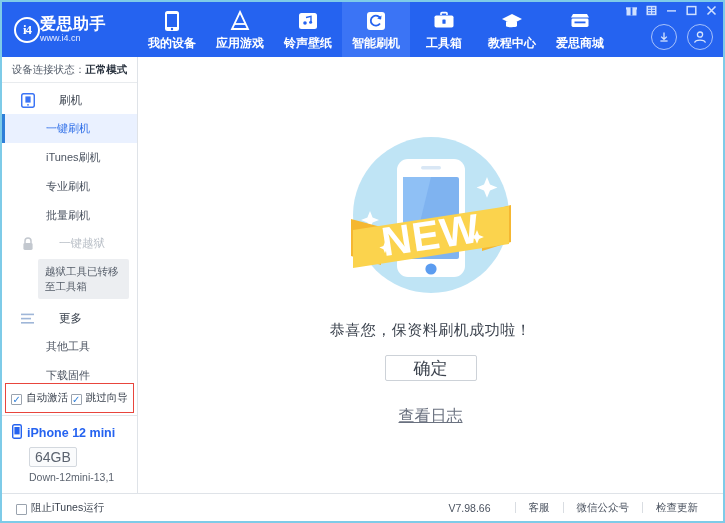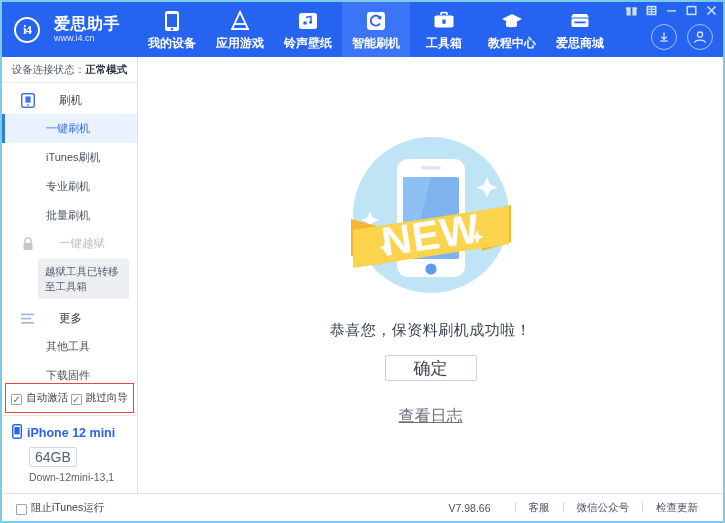--- a/index.html
+++ b/index.html
@@ -19,21 +19,21 @@
   
   .header {
     position: relative;
     height: 55px; flex: 0 0 55px;
     background: #2563f0;
     display: flex; align-items: stretch;
   }
   .logo-area {
     width: 136px; flex: 0 0 136px;
     display: flex; align-items: center;
-    padding-left: 12px; gap: 14px;
+    padding-left: 12px; gap: 0;
   }
   .logo-badge {
     width: 26px; height: 26px; border-radius: 50%;
     border: 2px solid #ffffff;
     display: flex; align-items: center; justify-content: center;
     color: #ffffff; font-size: 13px; font-weight: bold;
     font-family: "Liberation Serif", serif;
     letter-spacing: -1px; flex: 0 0 26px;
   }
   .logo-text { display: flex; flex-direction: column; line-height: 1; }

